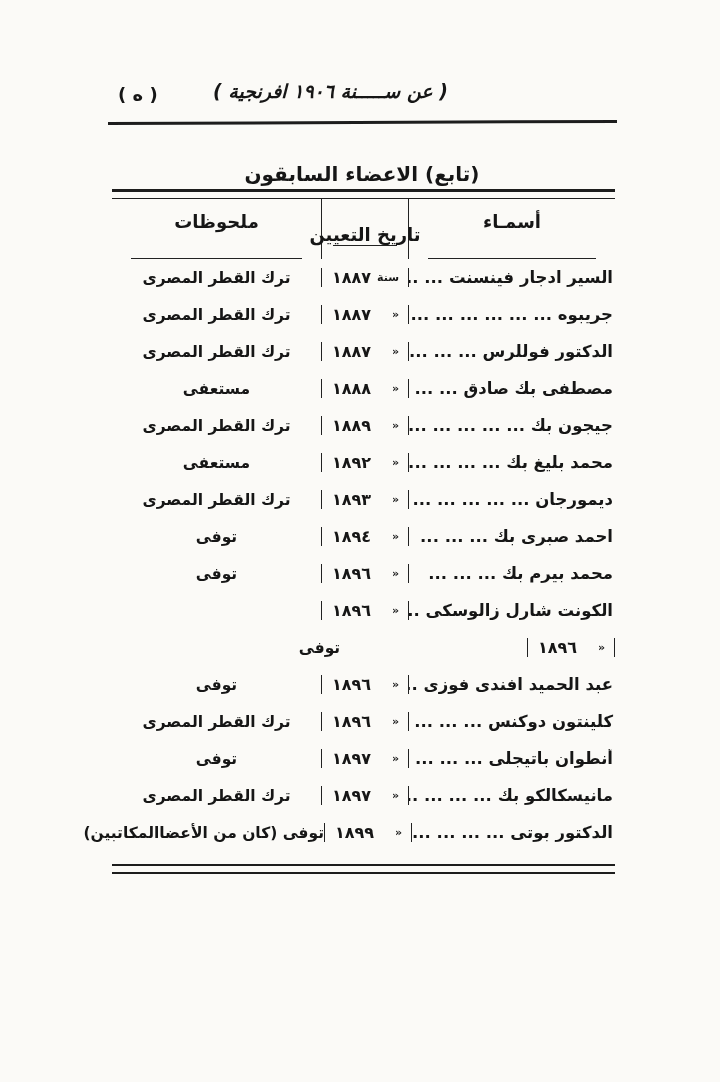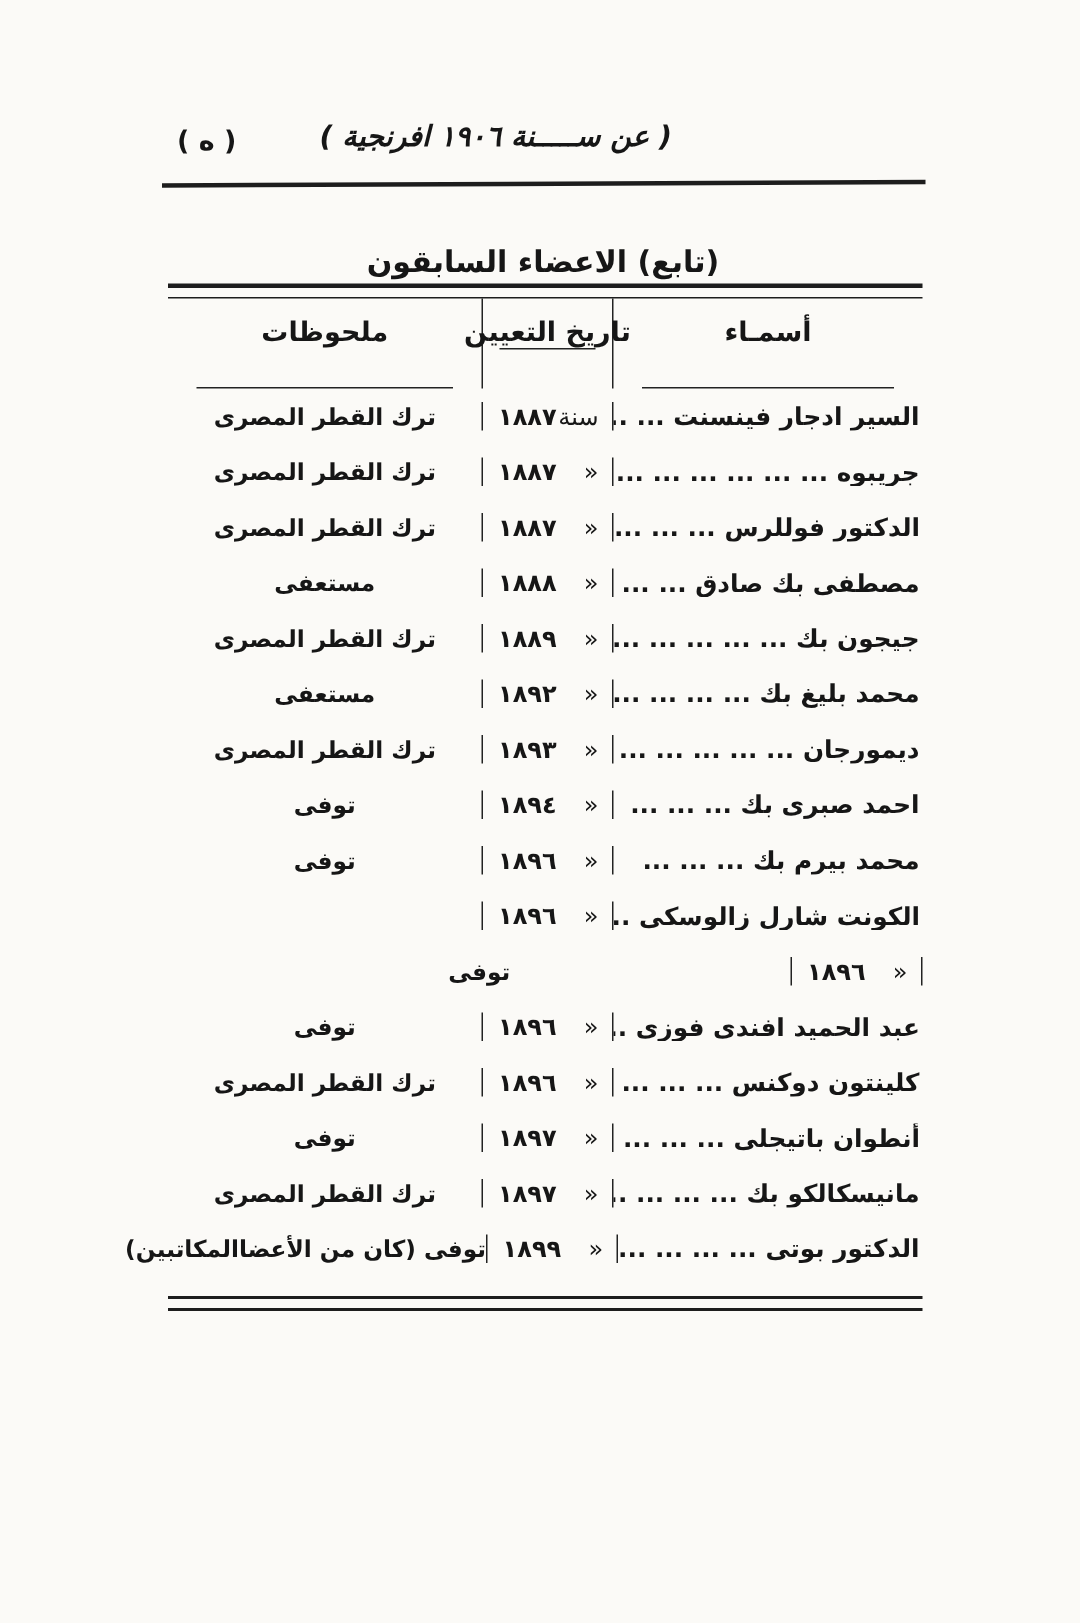--- a/index.html
+++ b/index.html
@@ -54,30 +54,30 @@
     display:flex;align-items:center;justify-content:space-between;
     padding:0 9px 0 10px;box-sizing:border-box;
   }
   .c-remark{flex:1;display:flex;align-items:flex-start;justify-content:center;}
 
   .hcell{position:relative;display:flex;flex-direction:column;justify-content:space-between;}
   .hcell .hlabel{
     text-align:center;font-size:18px;font-weight:700;padding-top:12px;white-space:nowrap;
   }
   .hcell .hline{border-bottom:1.6px solid #222;width:82%;margin:0 auto;}
-  .hcell.c-date{justify-content:flex-start;padding:0;}
+  .hcell.c-date{justify-content:center;padding:0;}
   .hcell.c-date .hline{width:74%;}
 
   .tbody{padding-bottom:13px;}
   .name-text{
     font-size:16.5px;font-weight:700;white-space:nowrap;
     padding-right:2px;letter-spacing:.2px;
     overflow:hidden;width:100%;
   }
-  .marker{font-size:16px;font-weight:400;line-height:1;}
+  .marker{font-size:11px;font-weight:700;line-height:1;}
   .year{font-size:16px;font-weight:700;letter-spacing:1px;}
   .remark-text{font-size:15.5px;font-weight:700;white-space:nowrap;}
 </style>
 </head>
 <body>
 
 <div class="page">
 
   <div class="runhead">
     <div class="runhead-title">( عن ســـــنة ١٩٠٦ افرنجية )</div>

